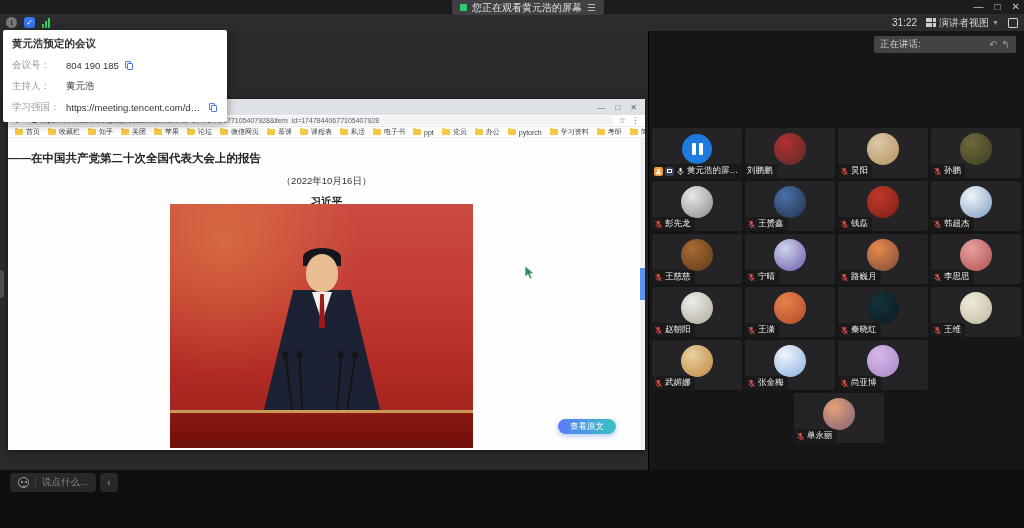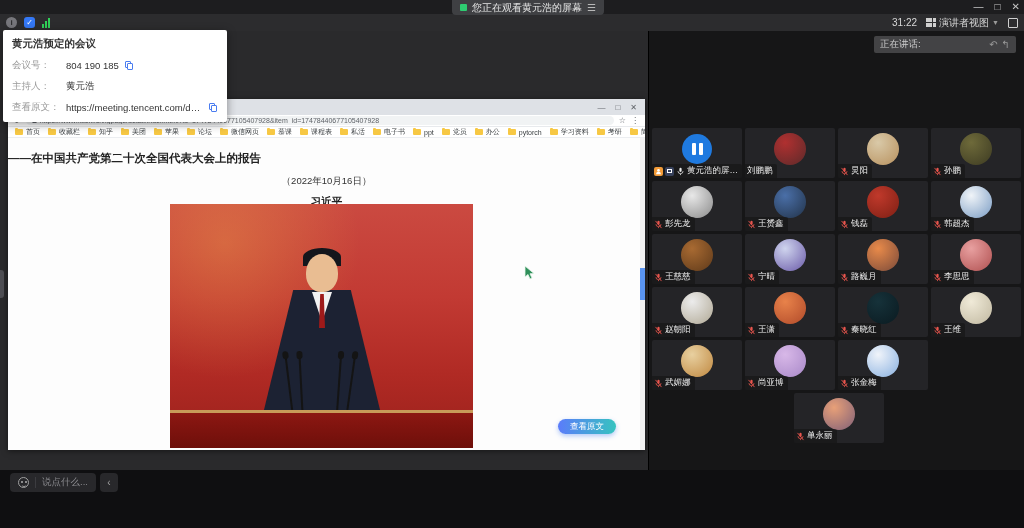--- a/index.html
+++ b/index.html
@@ -170,21 +170,21 @@
     <span class="copy-ic">
         <i></i>
         <b></b>
       </span>
   </div>
   <div class="info-row">
     <span class="info-label">主持人：</span>
     <span class="info-value">黄元浩</span>
   </div>
   <div class="info-row">
-    <span class="info-label">查看原文：</span>
+    <span class="info-label">学习强国：</span>
     <span class="info-value">https://meeting.tencent.com/dm/vy8ARVh8LdPi</span>
     <span class="copy-ic">
         <i></i>
         <b></b>
       </span>
   </div>
 </div>
 
 <div class="abs shared">
   <div class="browser abs" style="position:absolute">
@@ -562,45 +562,45 @@
               <rect x="4.5" y="1" width="3" height="5.5" rx="1.5" fill="#e8554d"></rect>
               <path d="M2.6 5.5a3.4 3.4 0 0 0 6.8 0" stroke="#e8554d" fill="none" stroke-width="1"></path>
               <line x1="6" y1="9" x2="6" y2="10.8" stroke="#e8554d" stroke-width="1"></line>
               <line x1="2" y1="1.2" x2="10" y2="10.8" stroke="#e8554d" stroke-width="1.2"></line>
             </svg>
           </span>
           <span class="pname">武媚娜</span>
         </div>
       </div>
       <div class="tile">
+        <div class="avatar" style="background: radial-gradient(circle at 35% 30%, rgb(240, 244, 250), rgb(136, 176, 224));"></div>
+        <div class="namebar">
+          <span class="micwrap">
+            <svg viewBox="0 0 12 12" width="9" height="9">
+              <rect x="4.5" y="1" width="3" height="5.5" rx="1.5" fill="#e8554d"></rect>
+              <path d="M2.6 5.5a3.4 3.4 0 0 0 6.8 0" stroke="#e8554d" fill="none" stroke-width="1"></path>
+              <line x1="6" y1="9" x2="6" y2="10.8" stroke="#e8554d" stroke-width="1"></line>
+              <line x1="2" y1="1.2" x2="10" y2="10.8" stroke="#e8554d" stroke-width="1.2"></line>
+            </svg>
+          </span>
+          <span class="pname">张金梅</span>
+        </div>
+      </div>
+      <div class="tile">
         <div class="avatar" style="background: radial-gradient(circle at 35% 30%, rgb(216, 184, 232), rgb(168, 136, 200));"></div>
         <div class="namebar">
           <span class="micwrap">
             <svg viewBox="0 0 12 12" width="9" height="9">
               <rect x="4.5" y="1" width="3" height="5.5" rx="1.5" fill="#e8554d"></rect>
               <path d="M2.6 5.5a3.4 3.4 0 0 0 6.8 0" stroke="#e8554d" fill="none" stroke-width="1"></path>
               <line x1="6" y1="9" x2="6" y2="10.8" stroke="#e8554d" stroke-width="1"></line>
               <line x1="2" y1="1.2" x2="10" y2="10.8" stroke="#e8554d" stroke-width="1.2"></line>
             </svg>
           </span>
           <span class="pname">尚亚博</span>
-        </div>
-      </div>
-      <div class="tile">
-        <div class="avatar" style="background: radial-gradient(circle at 35% 30%, rgb(240, 244, 250), rgb(136, 176, 224));"></div>
-        <div class="namebar">
-          <span class="micwrap">
-            <svg viewBox="0 0 12 12" width="9" height="9">
-              <rect x="4.5" y="1" width="3" height="5.5" rx="1.5" fill="#e8554d"></rect>
-              <path d="M2.6 5.5a3.4 3.4 0 0 0 6.8 0" stroke="#e8554d" fill="none" stroke-width="1"></path>
-              <line x1="6" y1="9" x2="6" y2="10.8" stroke="#e8554d" stroke-width="1"></line>
-              <line x1="2" y1="1.2" x2="10" y2="10.8" stroke="#e8554d" stroke-width="1.2"></line>
-            </svg>
-          </span>
-          <span class="pname">张金梅</span>
         </div>
       </div>
       <div class="tile single">
         <div class="avatar" style="background: radial-gradient(circle at 35% 30%, rgb(232, 160, 120), rgb(128, 96, 120));"></div>
         <div class="namebar">
           <span class="micwrap">
             <svg viewBox="0 0 12 12" width="9" height="9">
               <rect x="4.5" y="1" width="3" height="5.5" rx="1.5" fill="#e8554d"></rect>
               <path d="M2.6 5.5a3.4 3.4 0 0 0 6.8 0" stroke="#e8554d" fill="none" stroke-width="1"></path>
               <line x1="6" y1="9" x2="6" y2="10.8" stroke="#e8554d" stroke-width="1"></line>

